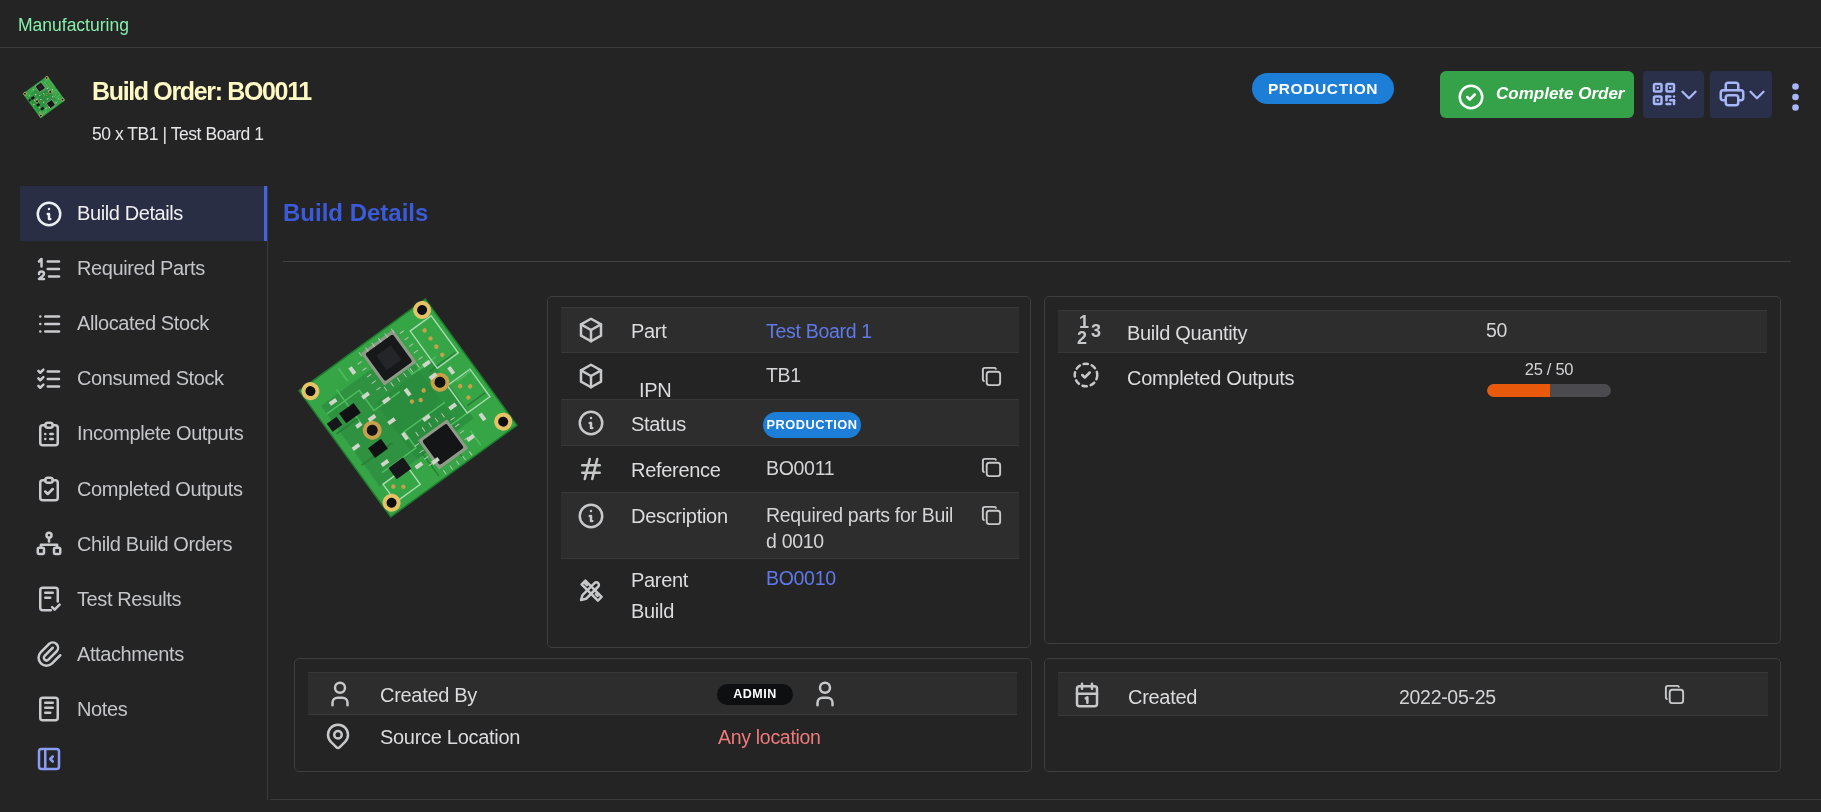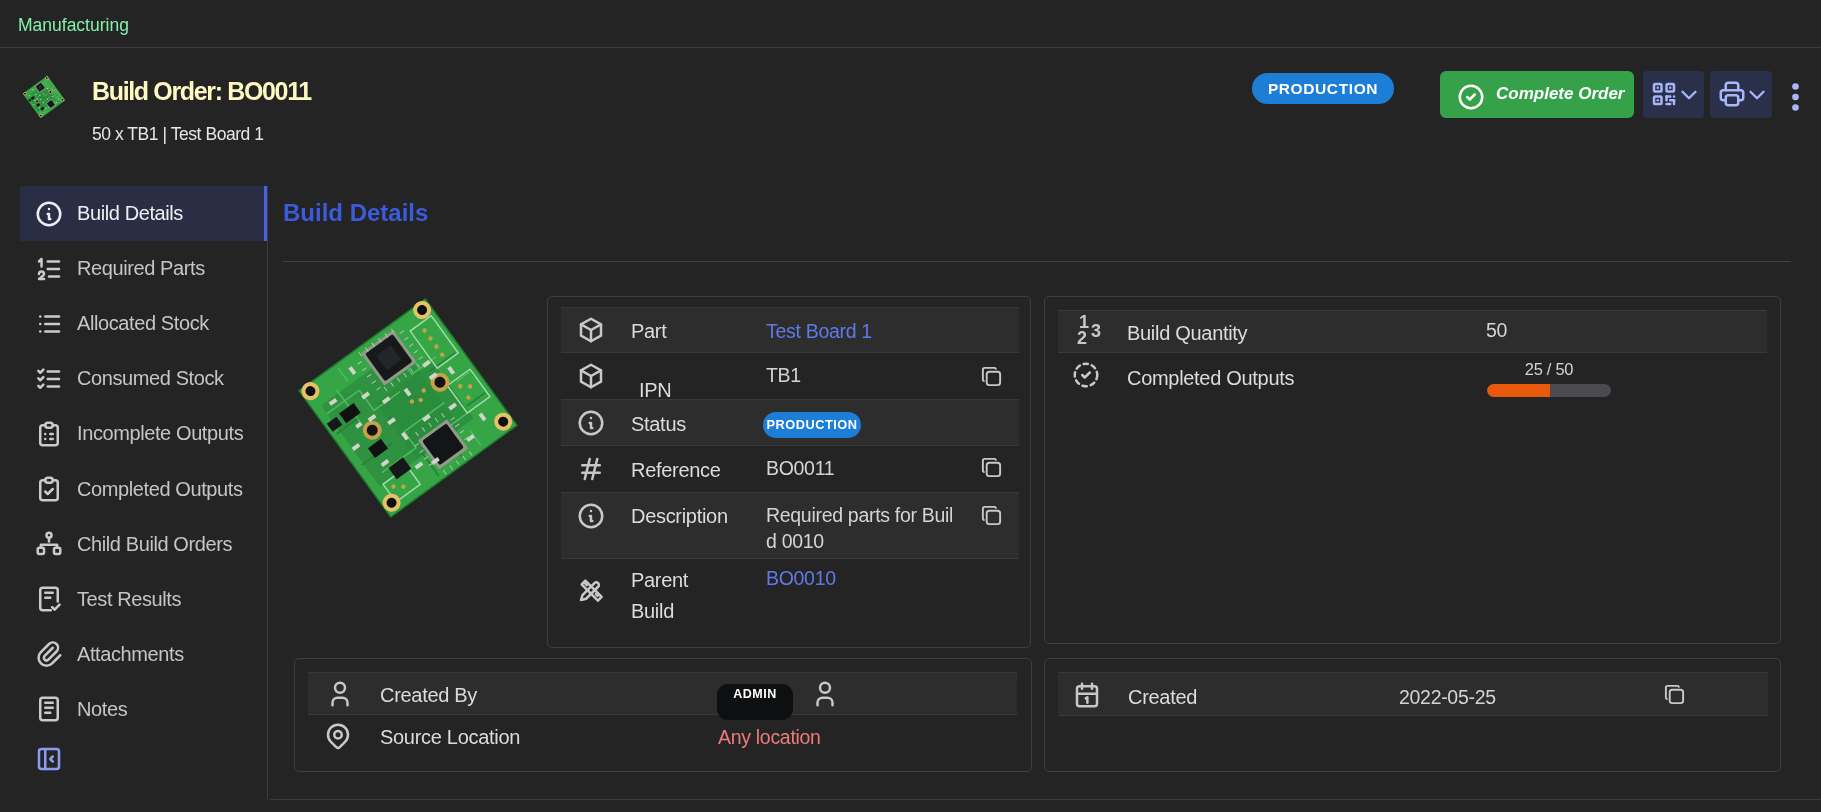--- a/index.html
+++ b/index.html
@@ -435,21 +435,21 @@
     <div class="rowline" style="left:13px; top:13px; width:709px;"></div>
     <div class="rowline" style="left:13px; top:55px; width:709px;"></div>
 
     <span class="ic" style="left:30px; top:20px;">
         <svg width="30" height="30" viewBox="0 0 24 24" fill="none" stroke="currentColor" stroke-width="2" stroke-linecap="round" stroke-linejoin="round">
           <circle cx="12" cy="7" r="4"></circle>
           <path d="M6 21v-2a4 4 0 0 1 4 -4h4a4 4 0 0 1 4 4v2"></path>
         </svg>
       </span>
     <div class="lbl" style="left:85px; top:25px;">Created By</div>
-    <div class="abs" style="left:422px; top:25px; width:76px; height:36px; border-radius:11px; background:#0e0f11; color:#fff; font-size:12.5px; font-weight:bold; letter-spacing:0.5px; text-align:center; line-height:21px;">ADMIN</div>
+    <div class="abs" style="left:422px; top:25px; width:76px; height:21px; border-radius:11px; background:#0e0f11; color:#fff; font-size:12.5px; font-weight:bold; letter-spacing:0.5px; text-align:center; line-height:21px;">ADMIN</div>
     <span class="ic" style="left:515px; top:20px;">
         <svg width="30" height="30" viewBox="0 0 24 24" fill="none" stroke="currentColor" stroke-width="2" stroke-linecap="round" stroke-linejoin="round">
           <circle cx="12" cy="7" r="4"></circle>
           <path d="M6 21v-2a4 4 0 0 1 4 -4h4a4 4 0 0 1 4 4v2"></path>
         </svg>
       </span>
 
     <span class="ic" style="left:28px; top:62px;">
         <svg width="30" height="30" viewBox="0 0 24 24" fill="none" stroke="currentColor" stroke-width="2" stroke-linecap="round" stroke-linejoin="round">
           <circle cx="12" cy="11" r="3"></circle>

